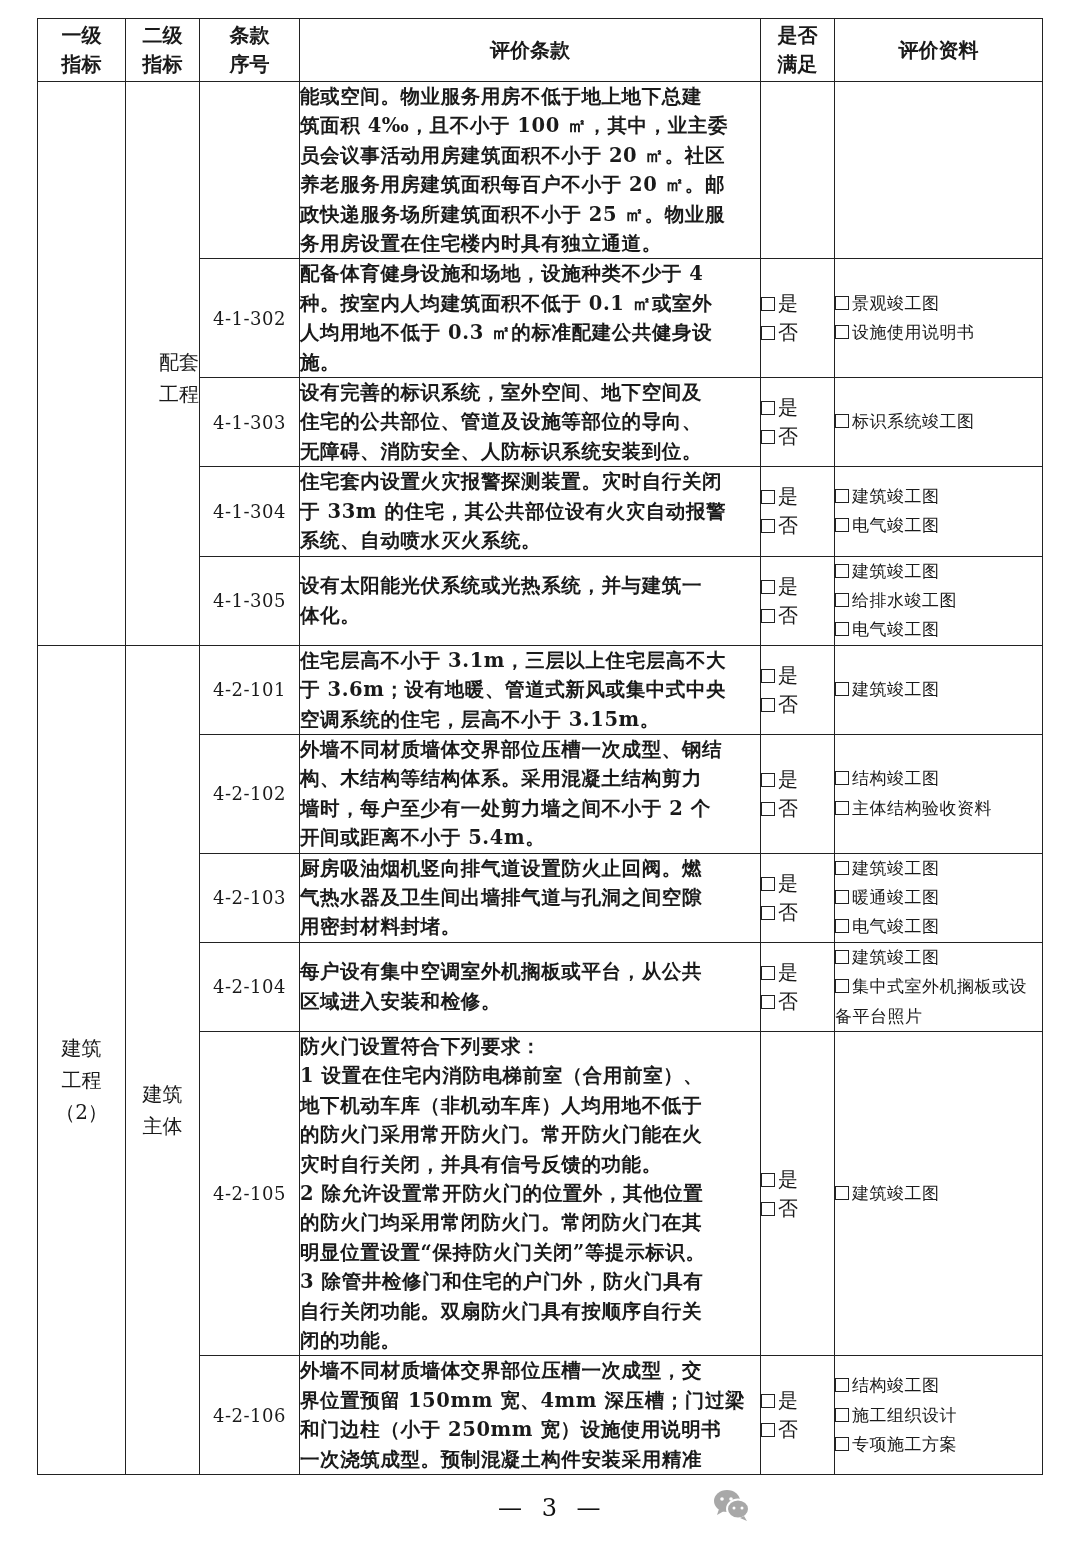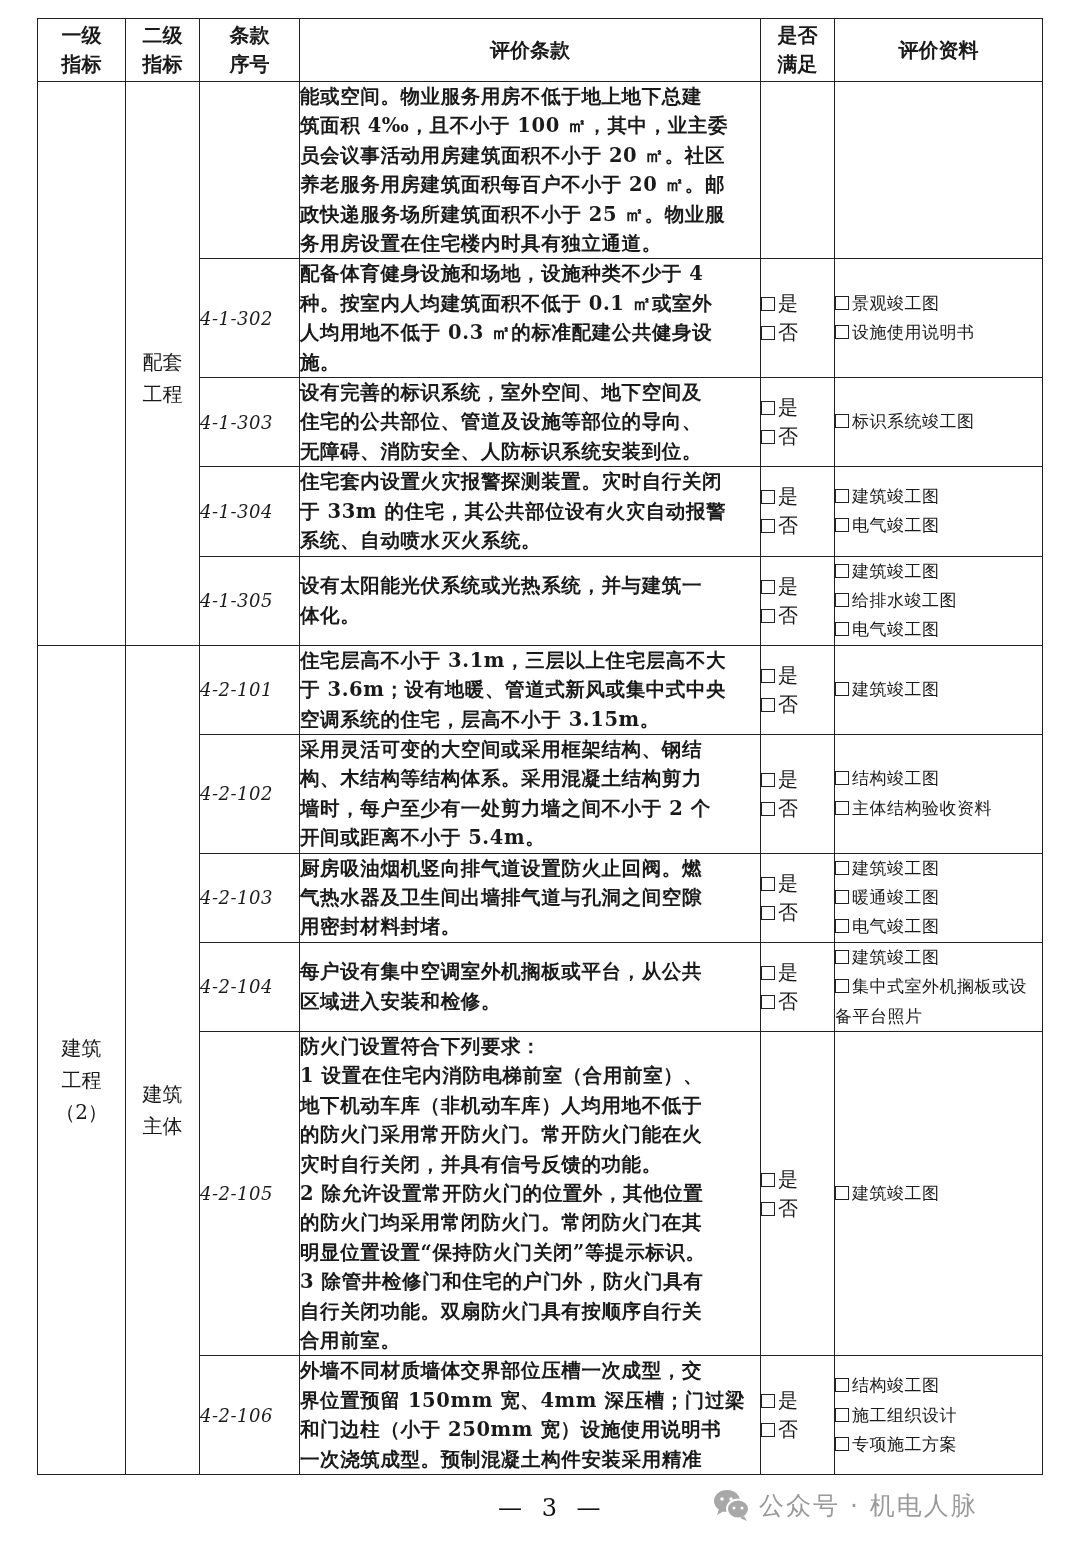--- a/index.html
+++ b/index.html
@@ -7,21 +7,21 @@
          font-family: "DejaVu Serif", "Liberation Serif", serif; color: #1a1a1a; }
   table.eval { position: absolute; left: 25px; top: 18px; border-collapse: collapse;
                table-layout: fixed; width: 1005px; margin-left: 12px; }
   table.eval td, table.eval th { border: 1.5px solid #222; padding: 0; vertical-align: middle; }
   table.eval th { font-family: "DejaVu Sans", "Liberation Sans", sans-serif; font-weight: bold;
                   font-size: 20px; line-height: 29px; height: 62px; text-align: center; }
   .c1 { width: 88px; } .c2 { width: 74px; } .c3 { width: 100px; }
   .c4 { width: 461px; } .c5 { width: 74px; } .c6 { width: 208px; }
   td.lvl { text-align: center; font-size: 20px; line-height: 32px; }
   td.lvl span { display: block; }
-  td.code { font-size: 18px; letter-spacing: 0.5px; font-style: italic; }
+  td.code { text-align: center; font-size: 18px; letter-spacing: 0.5px; }
   td.clause { font-size: 19.5px; line-height: 29.4px; padding: 2px 8px 2px 11px;
               text-align: justify; letter-spacing: 0.6px; font-weight: bold; }
   td.clause .ln { display: block; }
   td.sat { font-size: 20px; line-height: 29px; padding-left: 16px; }
   td.sat .opt, td.docs .doc { display: block; cursor: pointer; }
   td.docs { font-size: 17px; line-height: 29.4px; padding: 0 6px 0 12px; letter-spacing: 0.5px; }
   .box { display: inline-block; width: 14px; height: 14px; border: 1.3px solid #222;
          margin-right: 3px; vertical-align: -1px; box-sizing: border-box; }
   .footer-page { position: absolute; left: 498px; top: 1494px; font-size: 24px; color: #111;
                  letter-spacing: 6px; }
@@ -60,21 +60,21 @@
       <th>
           <span style="display:block">是否</span>
           <span style="display:block">满足</span>
         </th>
       <th>评价资料</th>
     </tr>
   </thead>
   <tbody id="tbody">
       <tr style="height: 176px;">
         <td class="lvl" rowspan="5"></td>
-        <td class="lvl" rowspan="5" style="padding-top: 30px;">
+        <td class="lvl" rowspan="5" style="padding-top: 30px; text-align: right;">
           <span>配套</span>
           <span>工程</span>
         </td>
         <td class="code"></td>
         <td class="clause">
           <span class="ln">能或空间。物业服务用房不低于地上地下总建</span>
           <span class="ln">筑面积 4‰，且不小于 100 ㎡，其中，业主委</span>
           <span class="ln">员会议事活动用房建筑面积不小于 20 ㎡。社区</span>
           <span class="ln">养老服务用房建筑面积每百户不小于 20 ㎡。邮</span>
           <span class="ln">政快递服务场所建筑面积不小于 25 ㎡。物业服</span>
@@ -167,21 +167,21 @@
           <span class="opt"><span class="box"></span><span>是</span></span>
           <span class="opt"><span class="box"></span><span>否</span></span>
         </td>
         <td class="docs">
           <span class="doc"><span class="box"></span><span>建筑竣工图</span></span>
         </td>
       </tr>
       <tr style="height: 117px;">
         <td class="code">4-2-102</td>
         <td class="clause">
-          <span class="ln">采用灵活可变的大空间或采用框架结构、钢结</span>
+          <span class="ln">外墙不同材质墙体交界部位压槽一次成型、钢结</span>
           <span class="ln">构、木结构等结构体系。采用混凝土结构剪力</span>
           <span class="ln">墙时，每户至少有一处剪力墙之间不小于 2 个</span>
           <span class="ln">开间或距离不小于 5.4m。</span>
         </td>
         <td class="sat">
           <span class="opt"><span class="box"></span><span>是</span></span>
           <span class="opt"><span class="box"></span><span>否</span></span>
         </td>
         <td class="docs">
           <span class="doc"><span class="box"></span><span>结构竣工图</span></span>
@@ -226,21 +226,21 @@
           <span class="ln">防火门设置符合下列要求：</span>
           <span class="ln">1  设置在住宅内消防电梯前室（合用前室）、</span>
           <span class="ln">地下机动车库（非机动车库）人均用地不低于</span>
           <span class="ln">的防火门采用常开防火门。常开防火门能在火</span>
           <span class="ln">灾时自行关闭，并具有信号反馈的功能。</span>
           <span class="ln">2  除允许设置常开防火门的位置外，其他位置</span>
           <span class="ln">的防火门均采用常闭防火门。常闭防火门在其</span>
           <span class="ln">明显位置设置“保持防火门关闭”等提示标识。</span>
           <span class="ln">3  除管井检修门和住宅的户门外，防火门具有</span>
           <span class="ln">自行关闭功能。双扇防火门具有按顺序自行关</span>
-          <span class="ln">合用前室。</span>
+          <span class="ln">闭的功能。</span>
         </td>
         <td class="sat">
           <span class="opt"><span class="box"></span><span>是</span></span>
           <span class="opt"><span class="box"></span><span>否</span></span>
         </td>
         <td class="docs">
           <span class="doc"><span class="box"></span><span>建筑竣工图</span></span>
         </td>
       </tr>
       <tr style="height: 118px;">
@@ -271,14 +271,13 @@
       <ellipse cx="14" cy="13" rx="13" ry="11" fill="#a8a8a8"></ellipse>
       <path d="M6 21 L4 27 L11 23 Z" fill="#a8a8a8"></path>
       <ellipse cx="25" cy="21" rx="11" ry="9.5" fill="#a8a8a8" stroke="#fff" stroke-width="2"></ellipse>
       <path d="M31 28 L34 33 L27 30 Z" fill="#a8a8a8"></path>
       <circle cx="9" cy="11" r="1.8" fill="#fff"></circle>
         <circle cx="18" cy="11" r="1.8" fill="#fff"></circle>
       <circle cx="21" cy="20" r="1.5" fill="#fff"></circle>
         <circle cx="29" cy="20" r="1.5" fill="#fff"></circle>
     </svg>
   </span>
-  <span>公众号 · 机电人脉</span>
 </div>
 
 </body></html>

